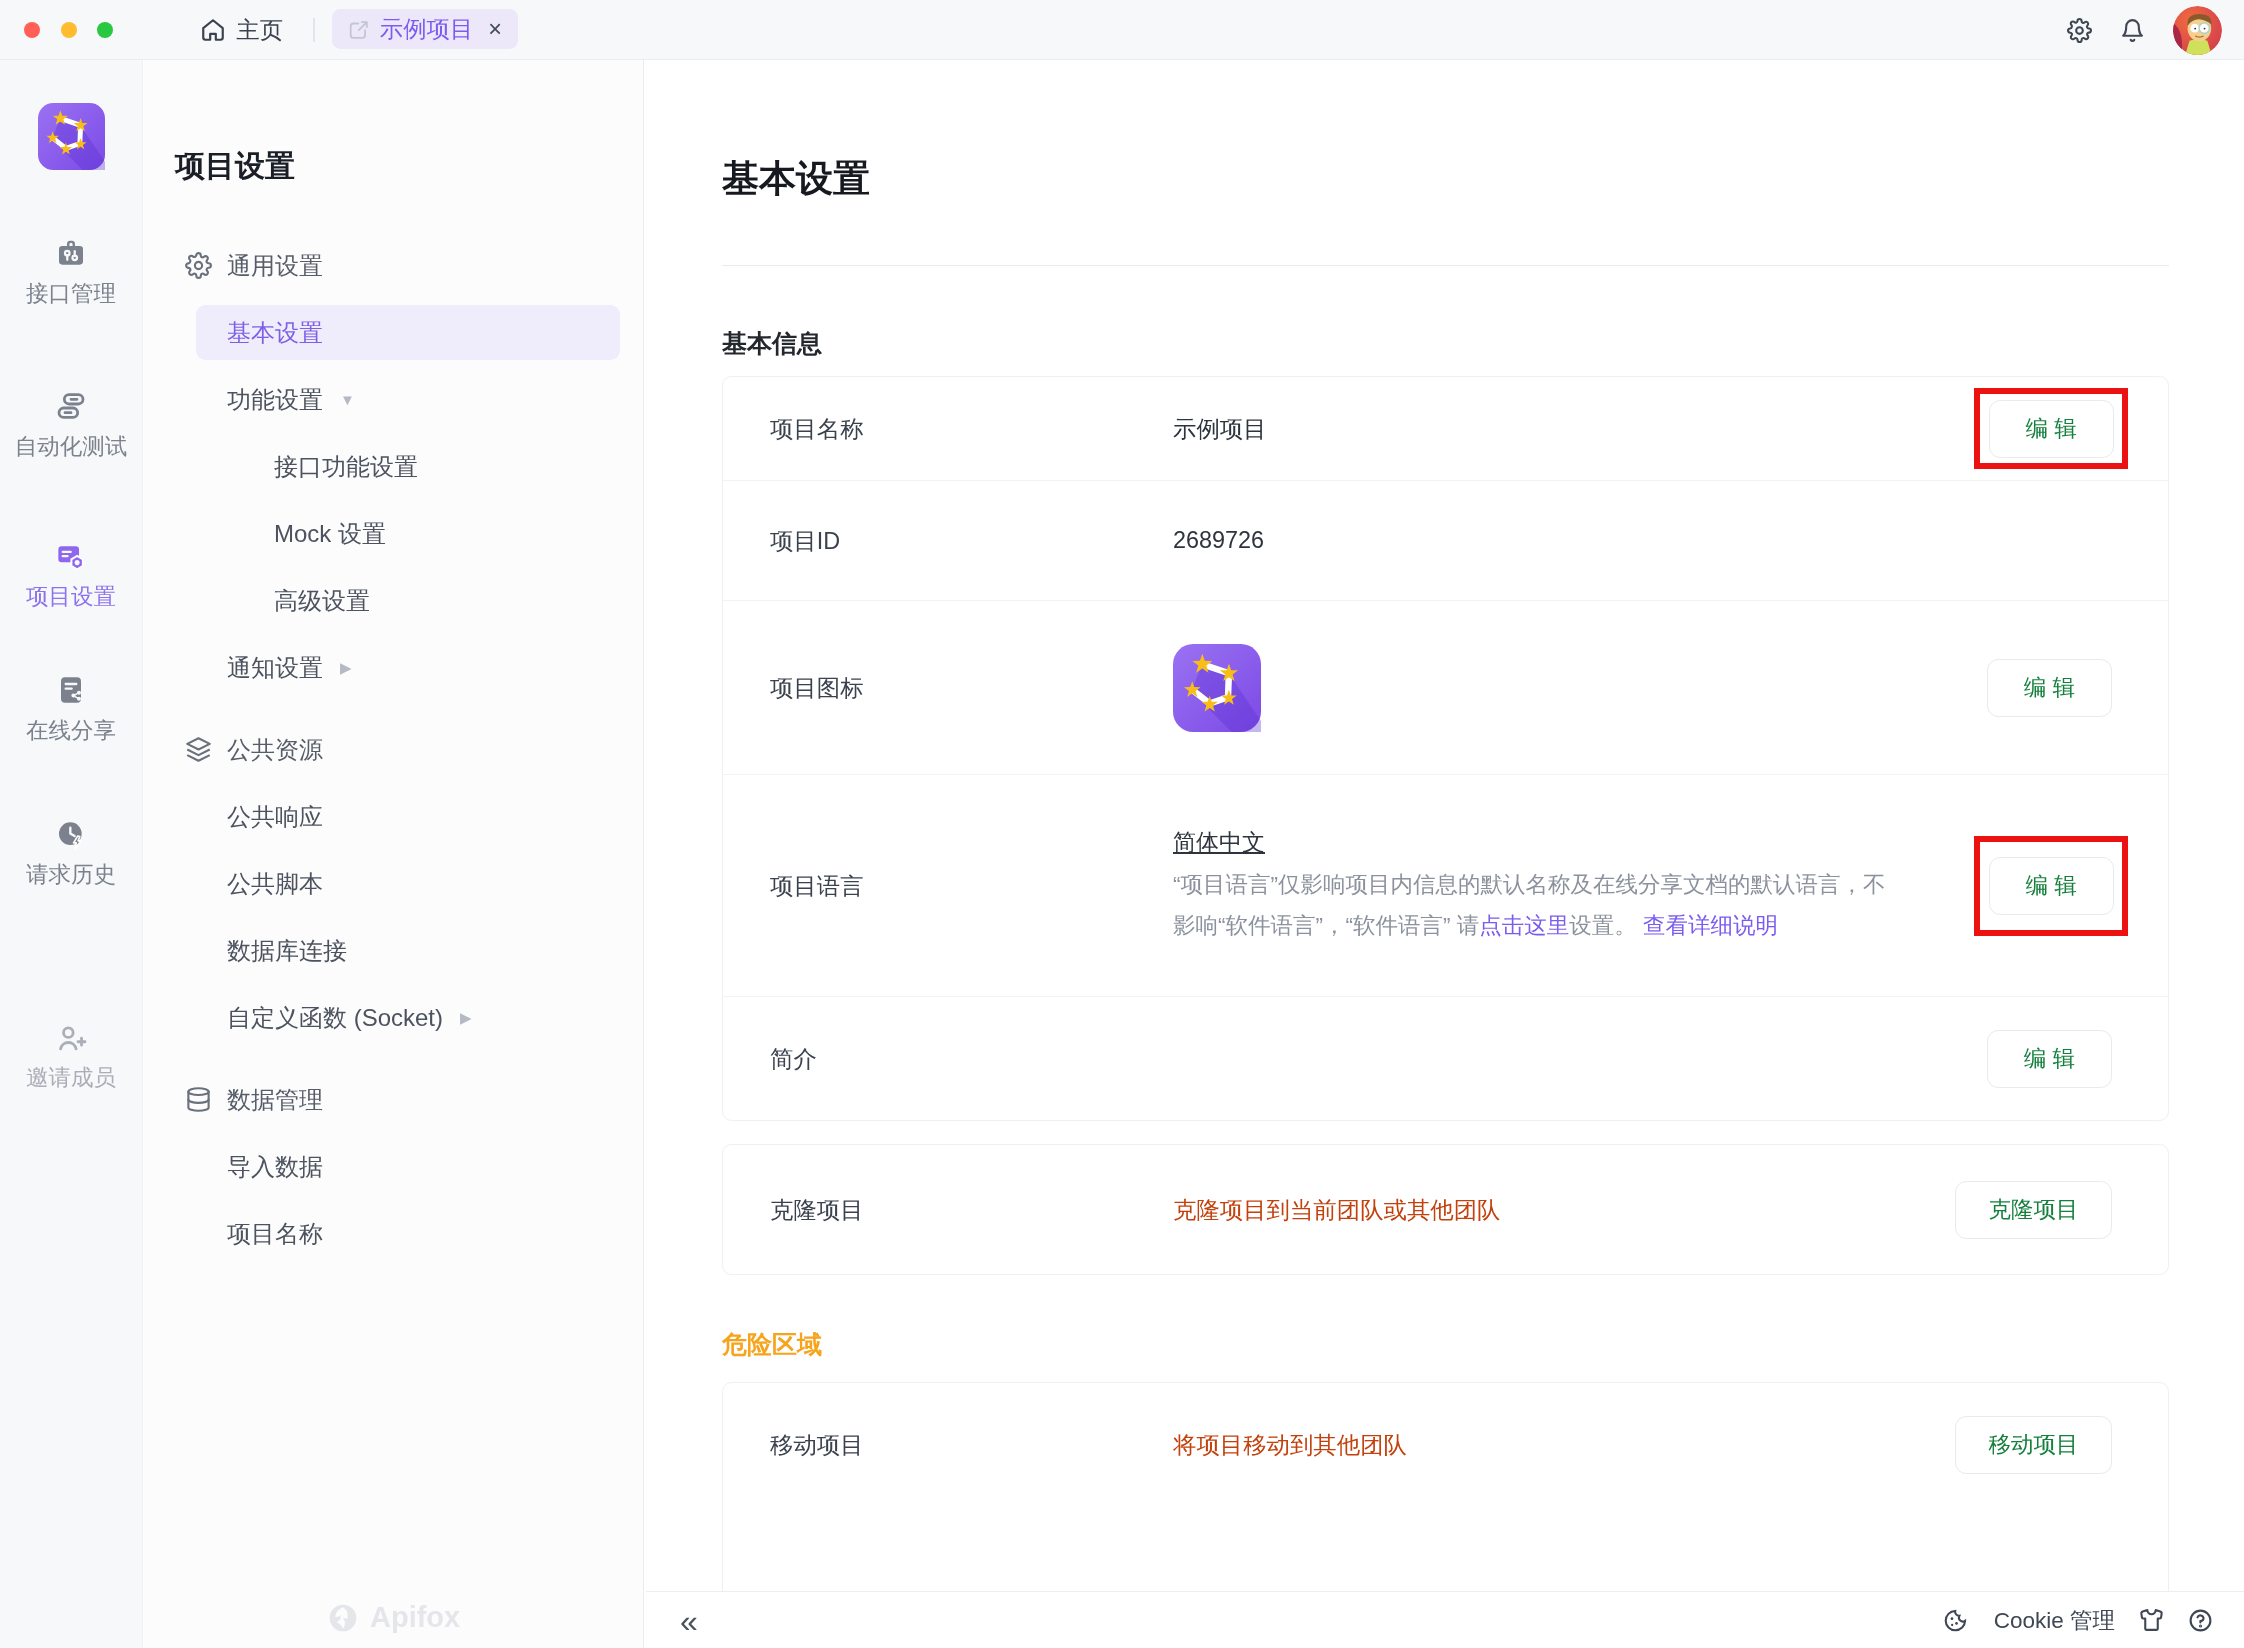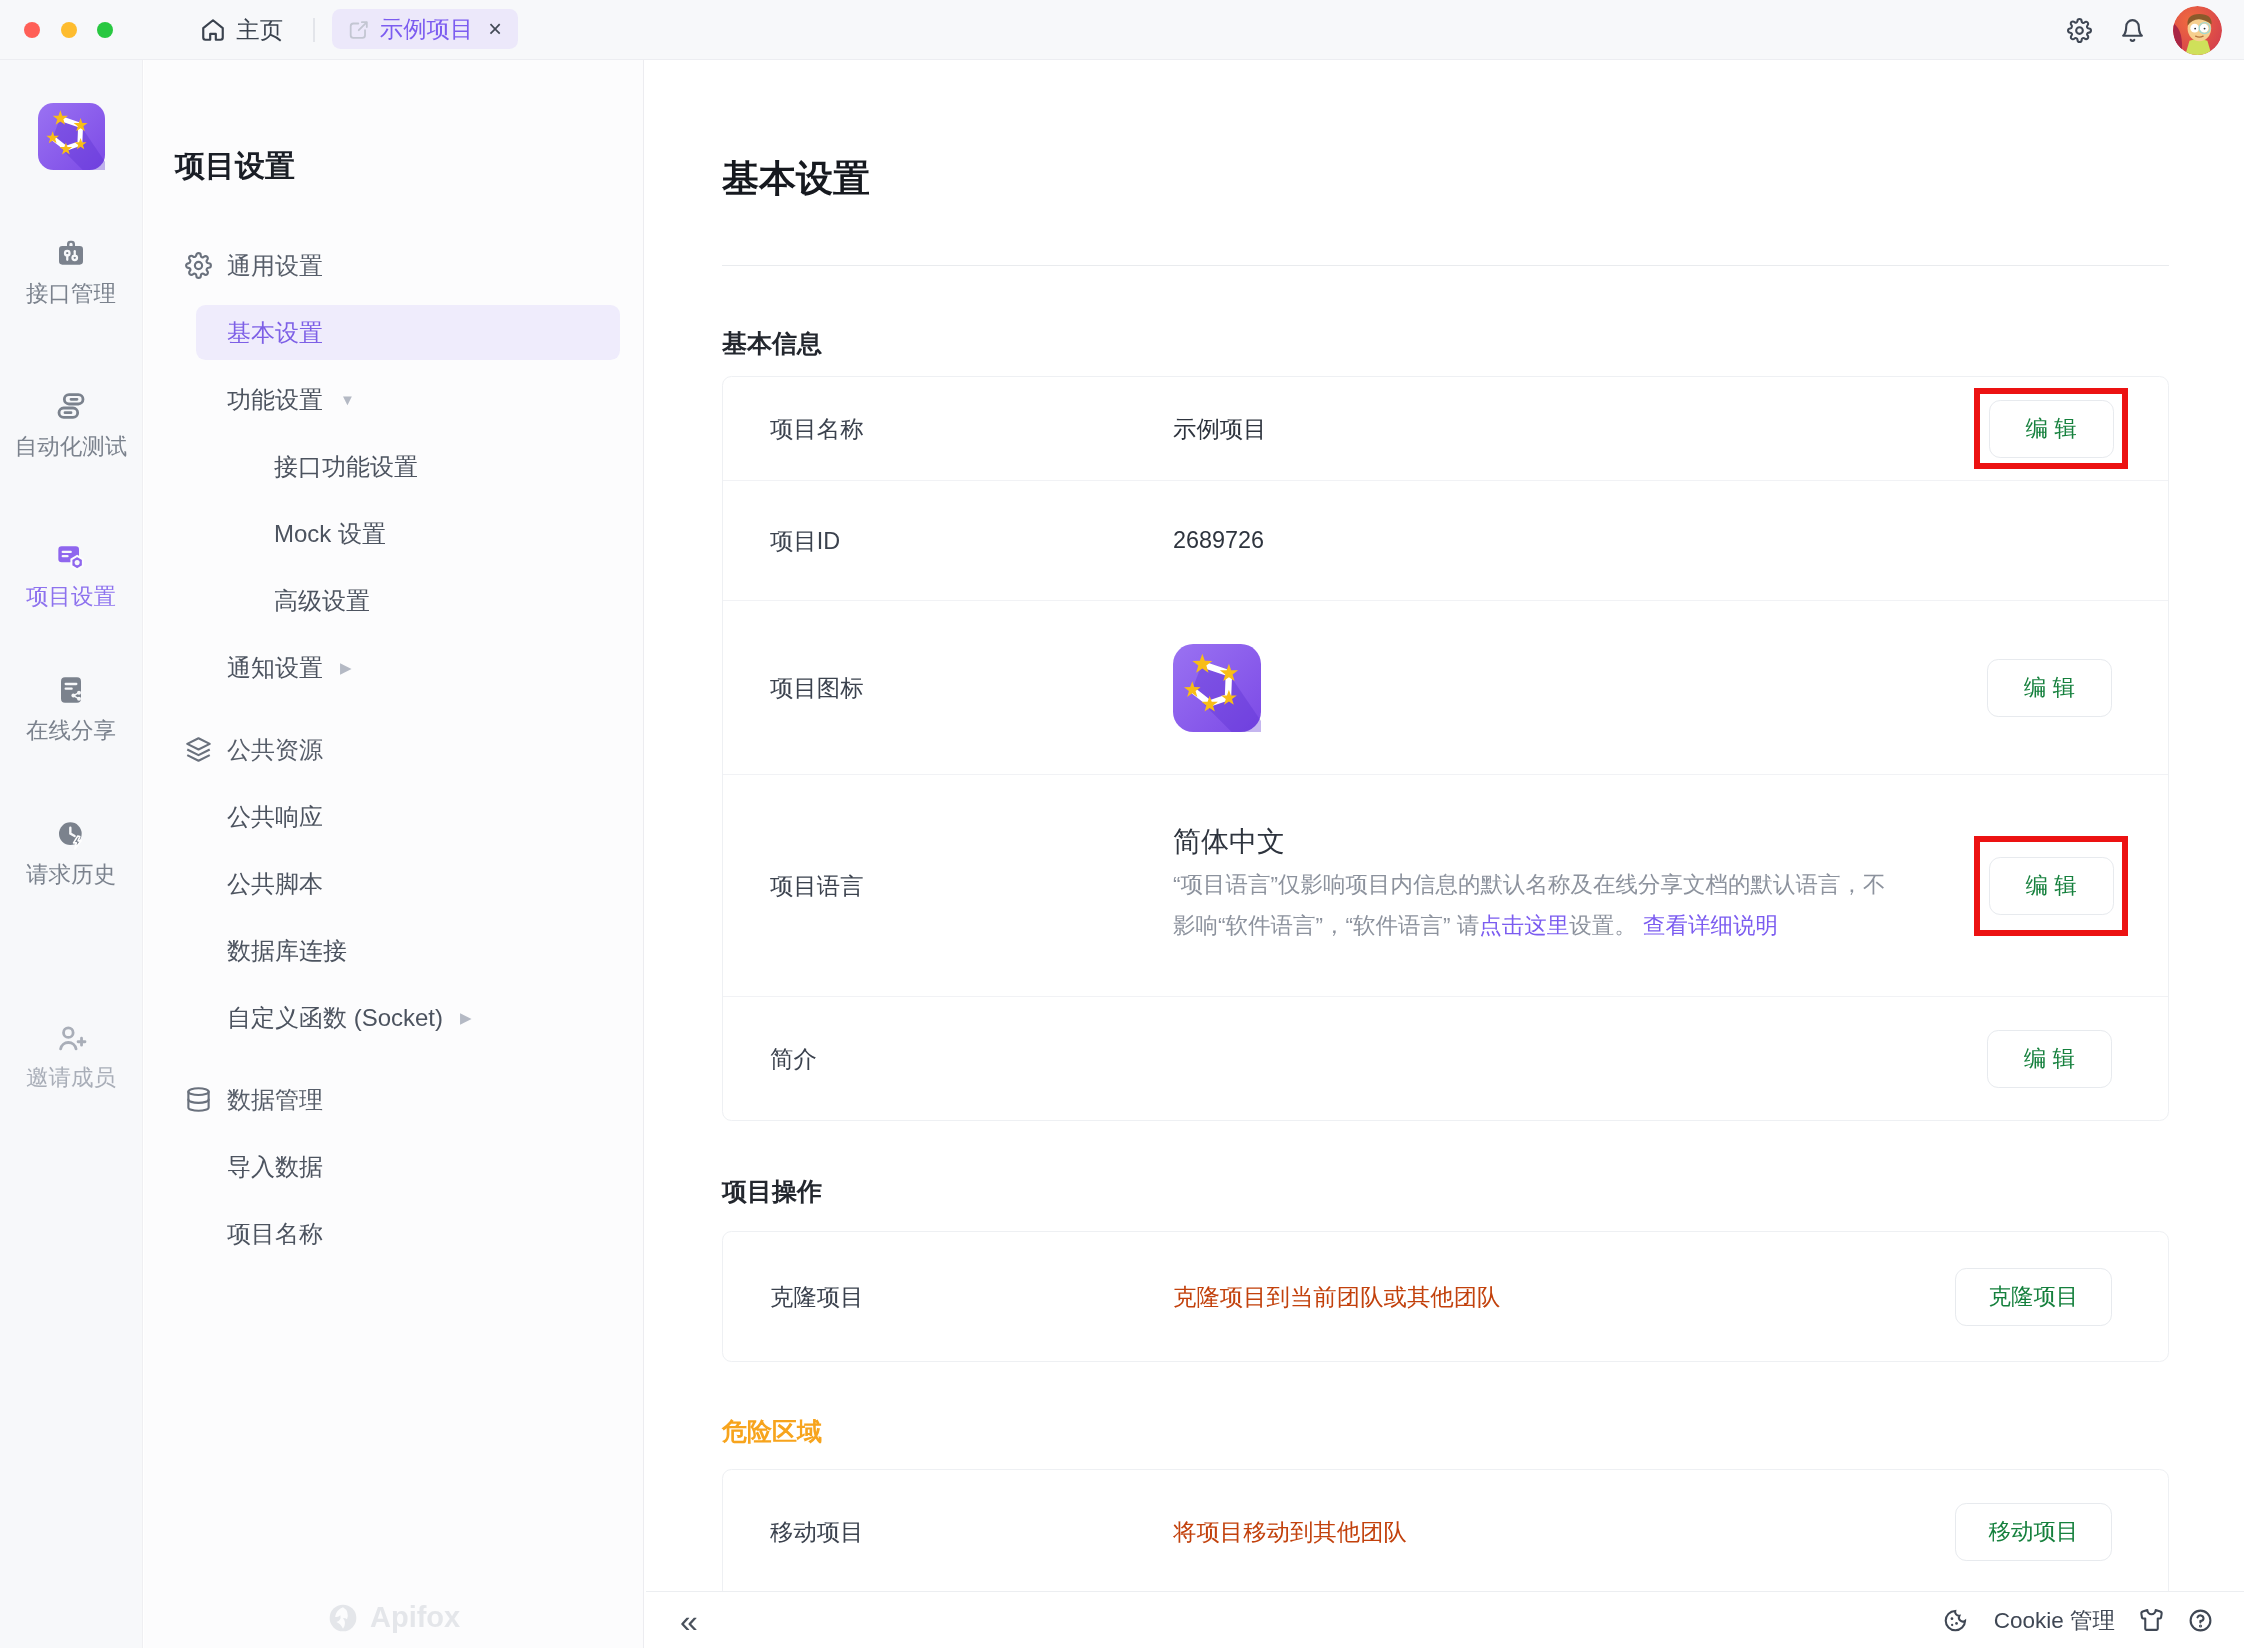--- a/index.html
+++ b/index.html
@@ -59,21 +59,21 @@
   .h110{height:103px} .h128{height:120px} .h186{height:174px} .h237{height:222px} .h132{height:124px} .h138{height:129px}
   .label-cell { width:450px; padding-left:47px; font-size:23.4px; color:#3b424e; flex:none; }
   .value-cell { flex:1; font-size:23.4px; color:#2e343e; min-width:0; }
   .btn-cell { flex:none; display:flex; justify-content:flex-end; align-items:center; padding-right:56px; }
   .btn { min-width:125px; height:58px; padding:0 24px; font-size:22.5px; color:#15803d; background:#fff; border:1.4px solid #e7eaee; border-radius:11.2px; display:inline-flex; align-items:center; justify-content:center; cursor:pointer; white-space:nowrap; }
   .btn.wide { min-width:157px; }
   .annot { border:6.6px solid #ec1212; display:inline-block; line-height:0; margin-right:-16px; }
   .annot.name { padding:5.6px 8.4px; }
   .annot.lang { padding:15px 8.4px; }
   .proj-icon { width:88px; height:88px; display:block; }
-  .lang-value .lv-main { font-size:28px; line-height:34px; color:#2e343e; }
+  .lang-value .lv-main { font-size:23px; line-height:34px; color:#2e343e;text-decoration:underline; }
   .lang-desc { margin-top:5.6px; max-width:726px; font-size:22.5px; line-height:41px; color:#8c929d; }
   .lang-desc .link { color:#7b5cf0; cursor:pointer; }
   .desc-text { color:#c2410c; }
 
   
   .bottombar { position:absolute; left:646px; right:0; bottom:0; height:58px; background:#fff; border-top:1.4px solid #eceef1; display:flex; align-items:center; justify-content:space-between; padding:0 32px 0 34px; color:#3f4754; }
   .collapse { font-size:32px; color:#4a515c; cursor:pointer; line-height:1; }
   .bb-right { display:flex; align-items:center; gap:24px; }
   .cookie-group { display:flex; align-items:center; gap:26px; font-size:22.5px; cursor:pointer; }
   .bb-icon { width:25px; height:25px; cursor:pointer; }
@@ -358,21 +358,20 @@
       </div>
       <div class="row h132">
         <div class="label-cell">简介</div>
         <div class="value-cell"></div>
         <div class="btn-cell">
           <button class="btn">编 辑</button>
         </div>
       </div>
     </div>
 
-    <div class="section-h" style="margin-top:53px">项目操作</div>
     <div class="card ops">
       <div class="row h138">
         <div class="label-cell">克隆项目</div>
         <div class="value-cell desc-text">克隆项目到当前团队或其他团队</div>
         <div class="btn-cell">
           <button class="btn wide">克隆项目</button>
         </div>
       </div>
     </div>
 

